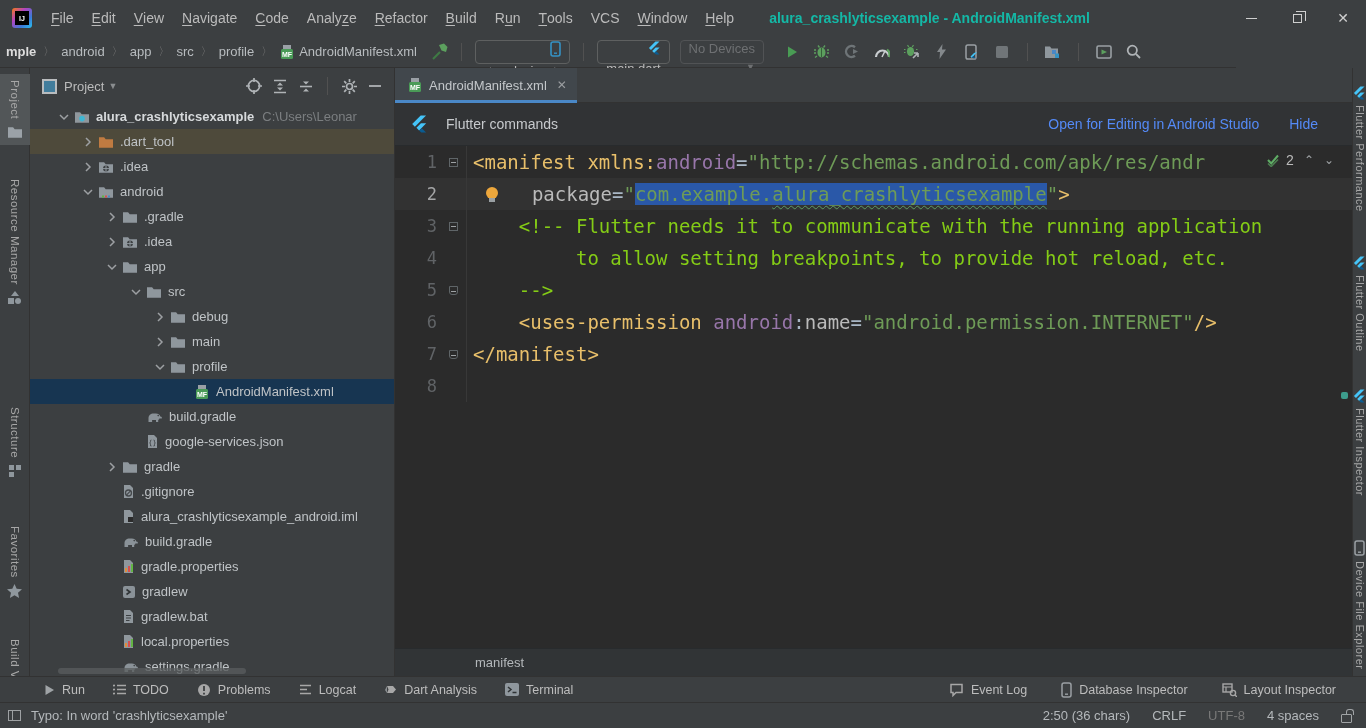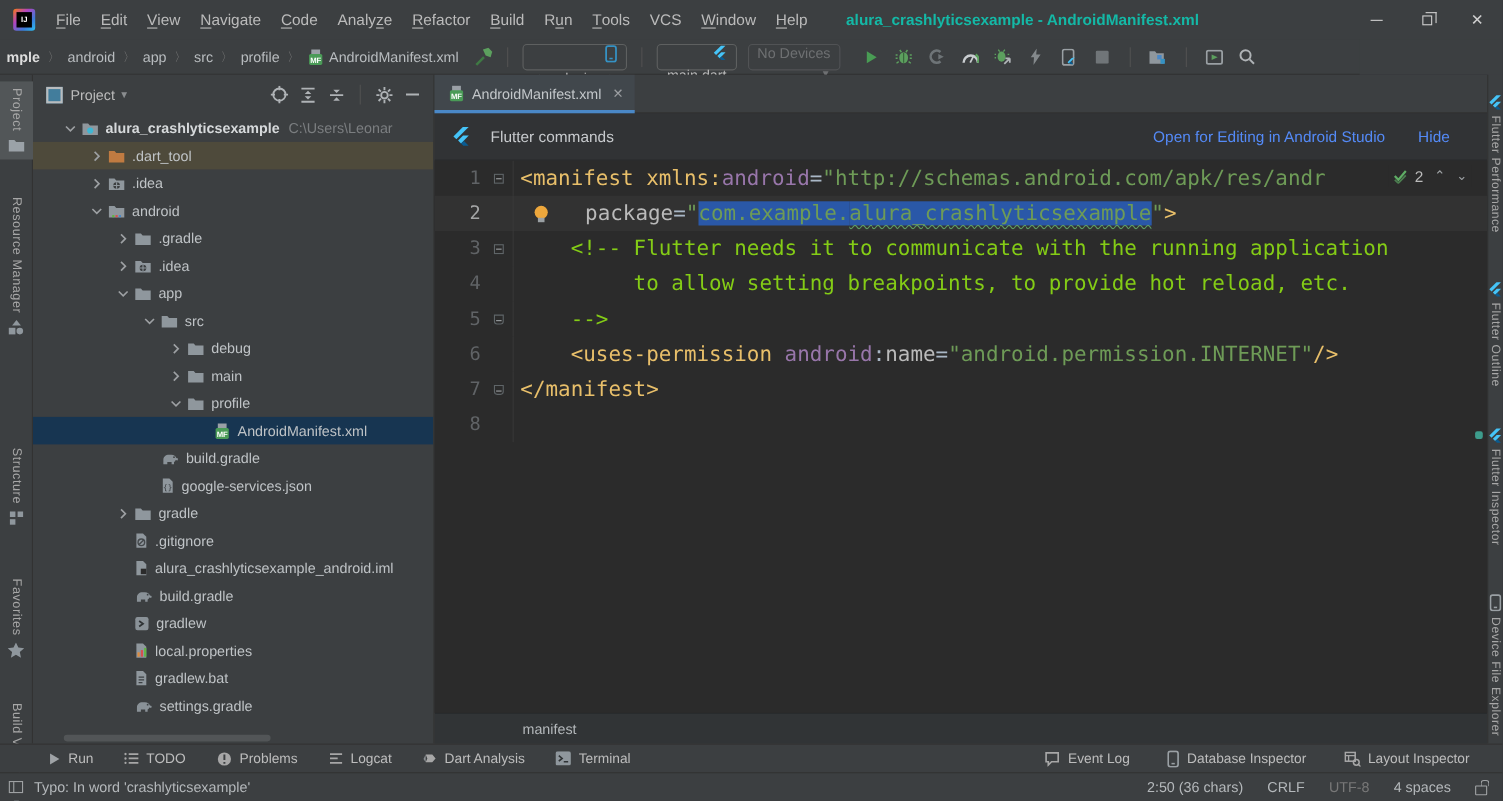--- a/index.html
+++ b/index.html
@@ -642,48 +642,60 @@
               <svg width="17" height="13" viewBox="0 0 17 13">
                 <path fill="#8a9298" d="M2.5 12V8.2C2.5 5.3 4.6 3.5 7.6 3.5h2.2c2.4 0 4 1.2 4.5 2.9l1.6.5-.4 1.8-1.8-.5c-.2.8-.7 1.4-1.5 1.7V12h-2.2V9.9H6.1V12z"></path>
                 <circle cx="12.2" cy="5.6" r=".8" fill="#3c3f41"></circle>
               </svg>
             </span>
             <span class="lbl">build.gradle</span>
           </div>
           <div class="trow" style="padding-left:72px">
             <span class="chev"></span>
             <span class="ico">
-              <svg width="14" height="14" viewBox="0 0 14 14">
-                <rect x="1" y="1" width="12" height="12" rx="2" fill="#8a9298"></rect>
-                <path d="M4.5 4.5L8 7l-3.5 2.5" fill="none" stroke="#2f3335" stroke-width="1.6"></path>
-              </svg>
-            </span>
-            <span class="lbl">gradlew</span>
-          </div>
-          <div class="trow" style="padding-left:72px">
-            <span class="chev"></span>
-            <span class="ico">
               <svg width="13" height="15" viewBox="0 0 13 15">
                 <path d="M2 1h6l3 3v10H2z" fill="#8f979d"></path>
                 <rect x="3" y="9" width="2" height="4" fill="#e08c3c"></rect>
                 <rect x="6" y="7" width="2" height="6" fill="#d64f4f"></rect>
                 <rect x="9" y="5" width="2" height="8" fill="#62b543"></rect>
               </svg>
             </span>
-            <span class="lbl">local.properties</span>
+            <span class="lbl">gradle.properties</span>
+          </div>
+          <div class="trow" style="padding-left:72px">
+            <span class="chev"></span>
+            <span class="ico">
+              <svg width="14" height="14" viewBox="0 0 14 14">
+                <rect x="1" y="1" width="12" height="12" rx="2" fill="#8a9298"></rect>
+                <path d="M4.5 4.5L8 7l-3.5 2.5" fill="none" stroke="#2f3335" stroke-width="1.6"></path>
+              </svg>
+            </span>
+            <span class="lbl">gradlew</span>
           </div>
           <div class="trow" style="padding-left:72px">
             <span class="chev"></span>
             <span class="ico">
               <svg width="13" height="15" viewBox="0 0 13 15">
                 <path d="M2 1h6l3 3v10H2z" fill="#8f979d"></path>
                 <path d="M4 6.5h5M4 9h5M4 11.5h3.5" stroke="#3c4043" stroke-width="1.2"></path>
               </svg>
             </span>
             <span class="lbl">gradlew.bat</span>
+          </div>
+          <div class="trow" style="padding-left:72px">
+            <span class="chev"></span>
+            <span class="ico">
+              <svg width="13" height="15" viewBox="0 0 13 15">
+                <path d="M2 1h6l3 3v10H2z" fill="#8f979d"></path>
+                <rect x="3" y="9" width="2" height="4" fill="#e08c3c"></rect>
+                <rect x="6" y="7" width="2" height="6" fill="#d64f4f"></rect>
+                <rect x="9" y="5" width="2" height="8" fill="#62b543"></rect>
+              </svg>
+            </span>
+            <span class="lbl">local.properties</span>
           </div>
           <div class="trow" style="padding-left:72px">
             <span class="chev"></span>
             <span class="ico">
               <svg width="17" height="13" viewBox="0 0 17 13">
                 <path fill="#8a9298" d="M2.5 12V8.2C2.5 5.3 4.6 3.5 7.6 3.5h2.2c2.4 0 4 1.2 4.5 2.9l1.6.5-.4 1.8-1.8-.5c-.2.8-.7 1.4-1.5 1.7V12h-2.2V9.9H6.1V12z"></path>
                 <circle cx="12.2" cy="5.6" r=".8" fill="#3c3f41"></circle>
               </svg>
             </span>
             <span class="lbl">settings.gradle</span>

